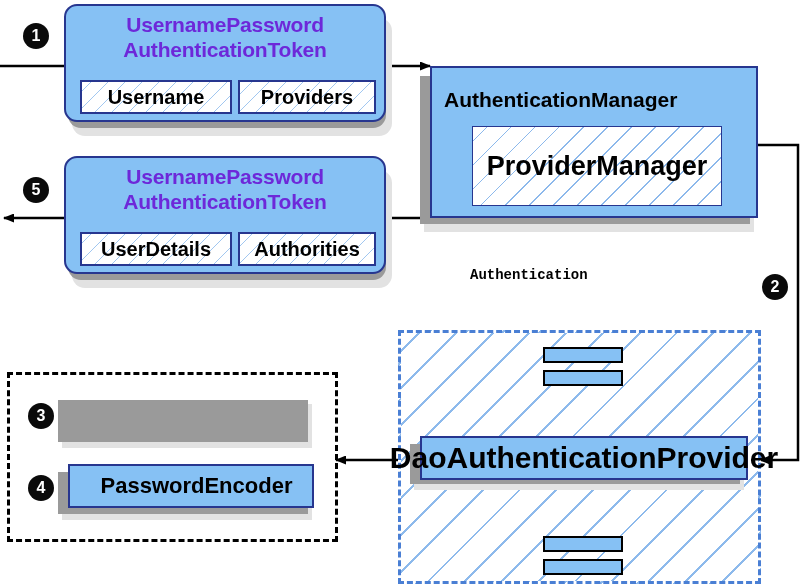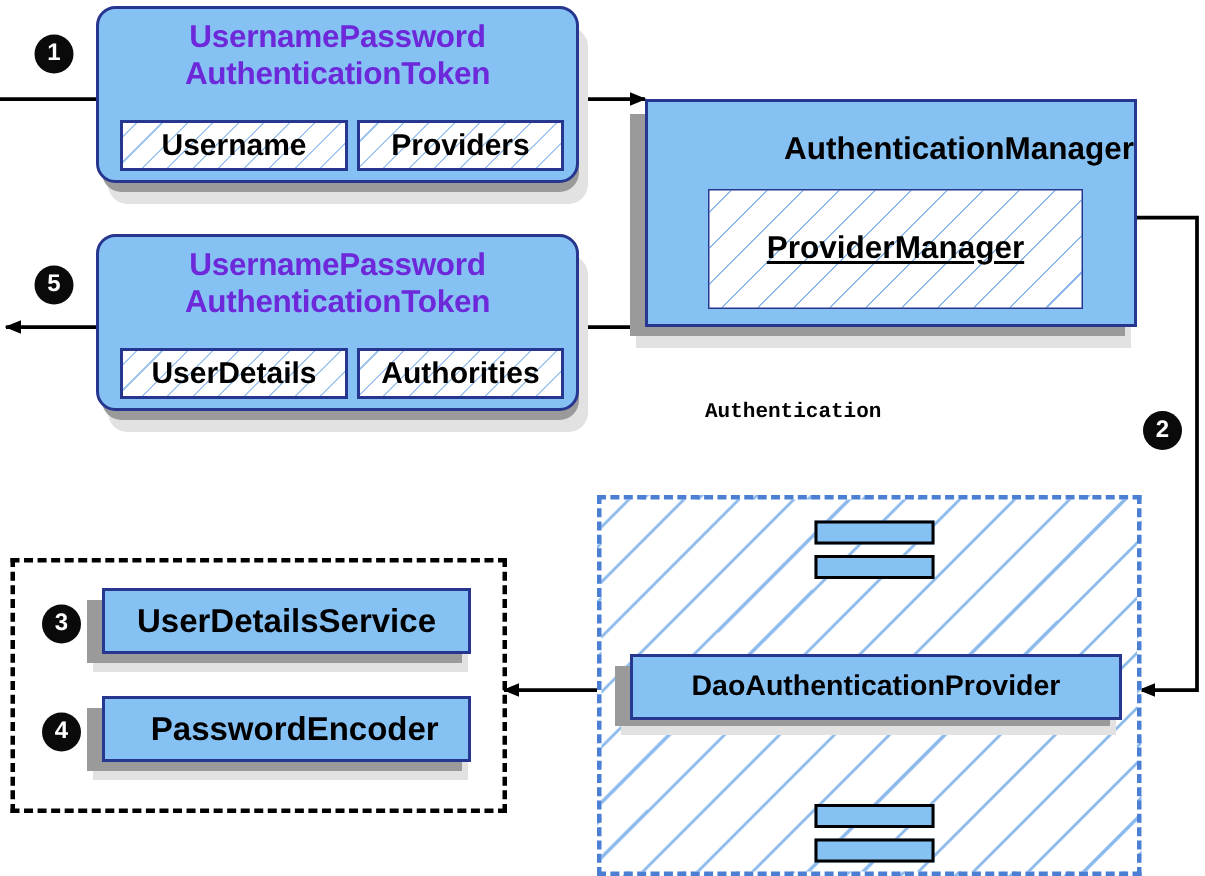--- a/index.html
+++ b/index.html
@@ -68,25 +68,26 @@
 
   
   .comp-box {
     background: #86c1f4;
     border: 2px solid #27368f;
     box-sizing: border-box;
   }
   .comp-title {
     position: absolute;
     left: 0; right: 0;
-    text-align: right;
+    text-align: left;
     color: #000;
     font-weight: bold;
     font-size: 21px;
     line-height: 24px;
+    padding-left: 12px;
   }
 
   
   .hatch-panel {
     position: absolute;
     box-sizing: border-box;
     border: 1px solid #27368f;
     background-color: #ffffff;
     background-image: repeating-linear-gradient(
         -45deg,
@@ -94,22 +95,21 @@
         rgba(120,172,232,0.0) 16px,
         rgba(120,172,232,0.85) 16px,
         rgba(120,172,232,0.85) 17px);
     display: flex;
     align-items: center;
     justify-content: center;
   }
   .hatch-panel span {
     color: #000;
     font-weight: bold;
-    font-size: 21px;
-    text-decoration: underline;
+    font-size: 27px;
   }
 
   
   .providers-group {
     position: absolute;
     box-sizing: border-box;
     border: 3px dashed #4a7fd4;
     background-color: #ffffff;
     background-image: repeating-linear-gradient(
         -45deg,
@@ -270,30 +270,27 @@
   <div class="stub-bar" style="left:543px; top:347px; width:80px; height:16px;"></div>
   <div class="stub-bar" style="left:543px; top:370px; width:80px; height:16px;"></div>
 
   <div class="stub-bar" style="left:543px; top:536px; width:80px; height:16px;"></div>
   <div class="stub-bar" style="left:543px; top:559px; width:80px; height:16px;"></div>
 
   <div class="shadow-light abs" style="left:414px; top:448px; width:330px; height:42px;"></div>
   <div class="shadow-dark abs" style="left:410px; top:444px; width:330px; height:40px;"></div>
 
   <div class="collab-box" style="left:420px; top:436px; width:328px; height:44px;">
-    <span style="font-size:19px;text-align:right;">DaoAuthenticationProvider</span>
+    <span style="font-size:30px;text-align:right;">DaoAuthenticationProvider</span>
   </div>
 
   <div class="black-dashed-group" style="left:7px; top:372px; width:331px; height:170px;"></div>
 
   <div class="shadow-light abs" style="left:62px; top:404px; width:250px; height:44px;"></div>
   <div class="shadow-dark abs" style="left:58px; top:400px; width:250px; height:42px;"></div>
-  <div class="collab-box" style="left:68px; top:392px; width:246px; height:44px;">
-    <span>UserDetailsService</span>
-  </div>
   <div class="step-marker" style="left:28px; top:403px;">3</div>
 
   <div class="shadow-light abs" style="left:62px; top:476px; width:250px; height:44px;"></div>
   <div class="shadow-dark abs" style="left:58px; top:472px; width:250px; height:42px;"></div>
   <div class="collab-box" style="left:68px; top:464px; width:246px; height:44px;padding-left:11px;">
     <span>PasswordEncoder</span>
   </div>
   <div class="step-marker" style="left:28px; top:475px;">4</div>
 
 </div>

